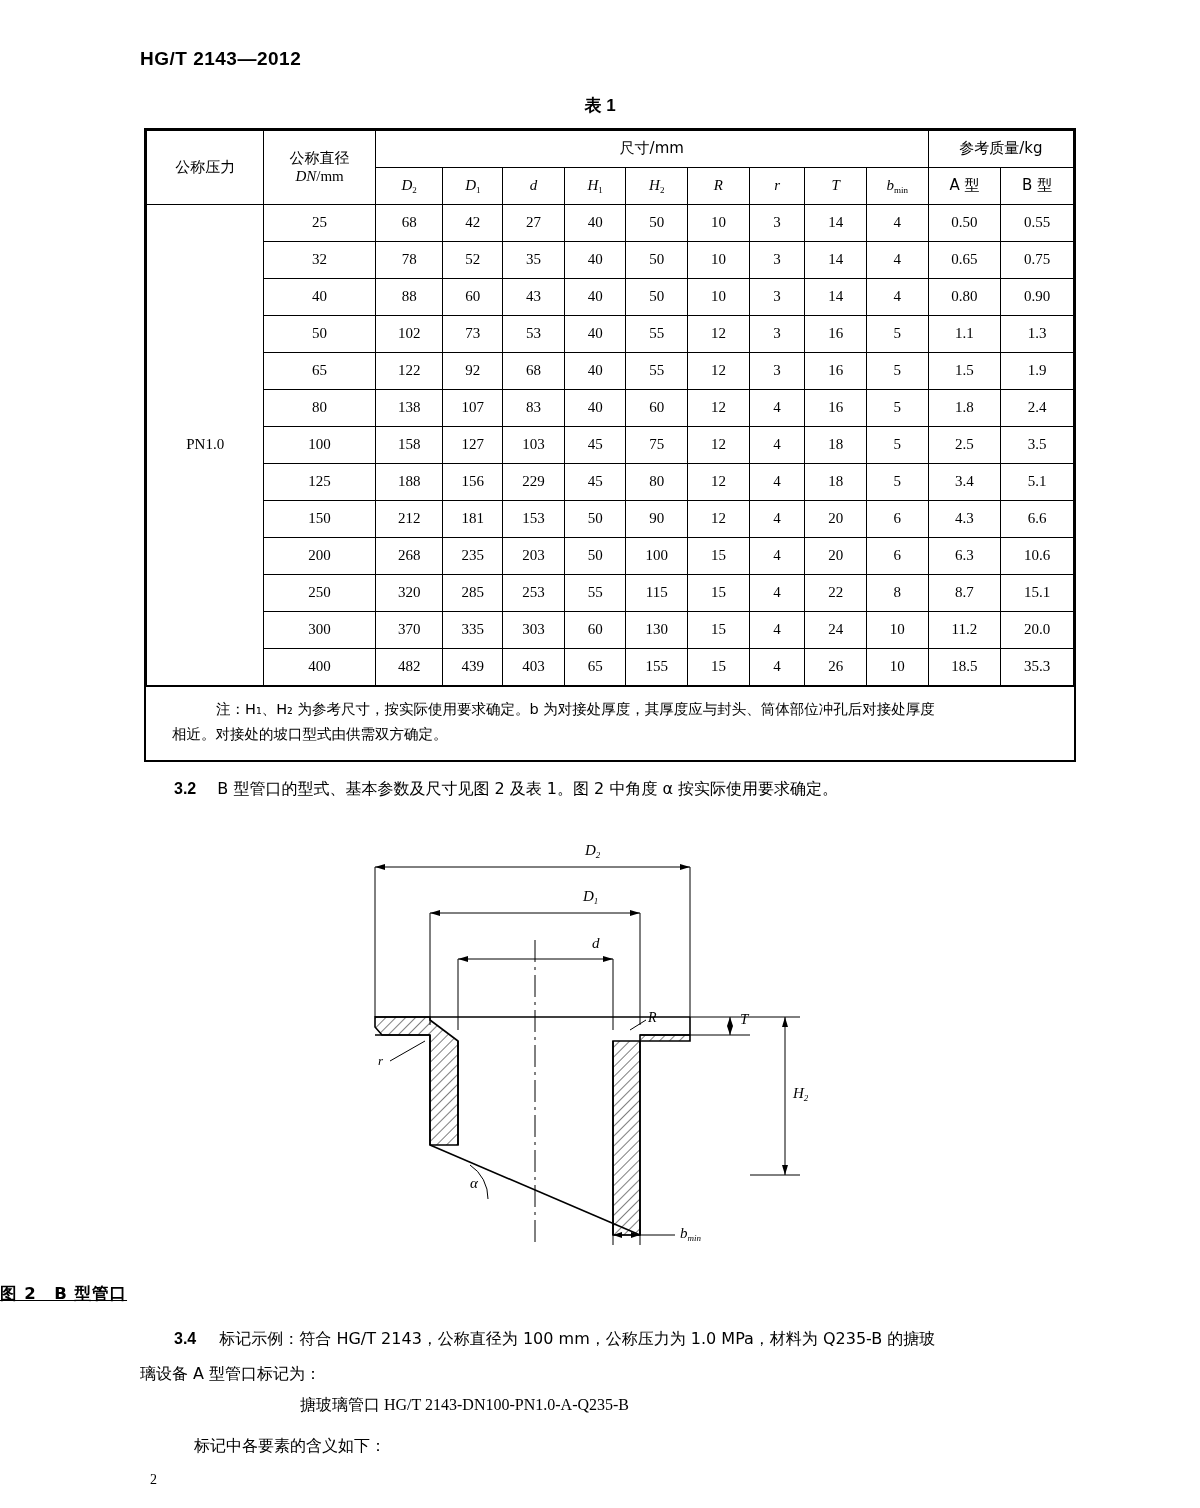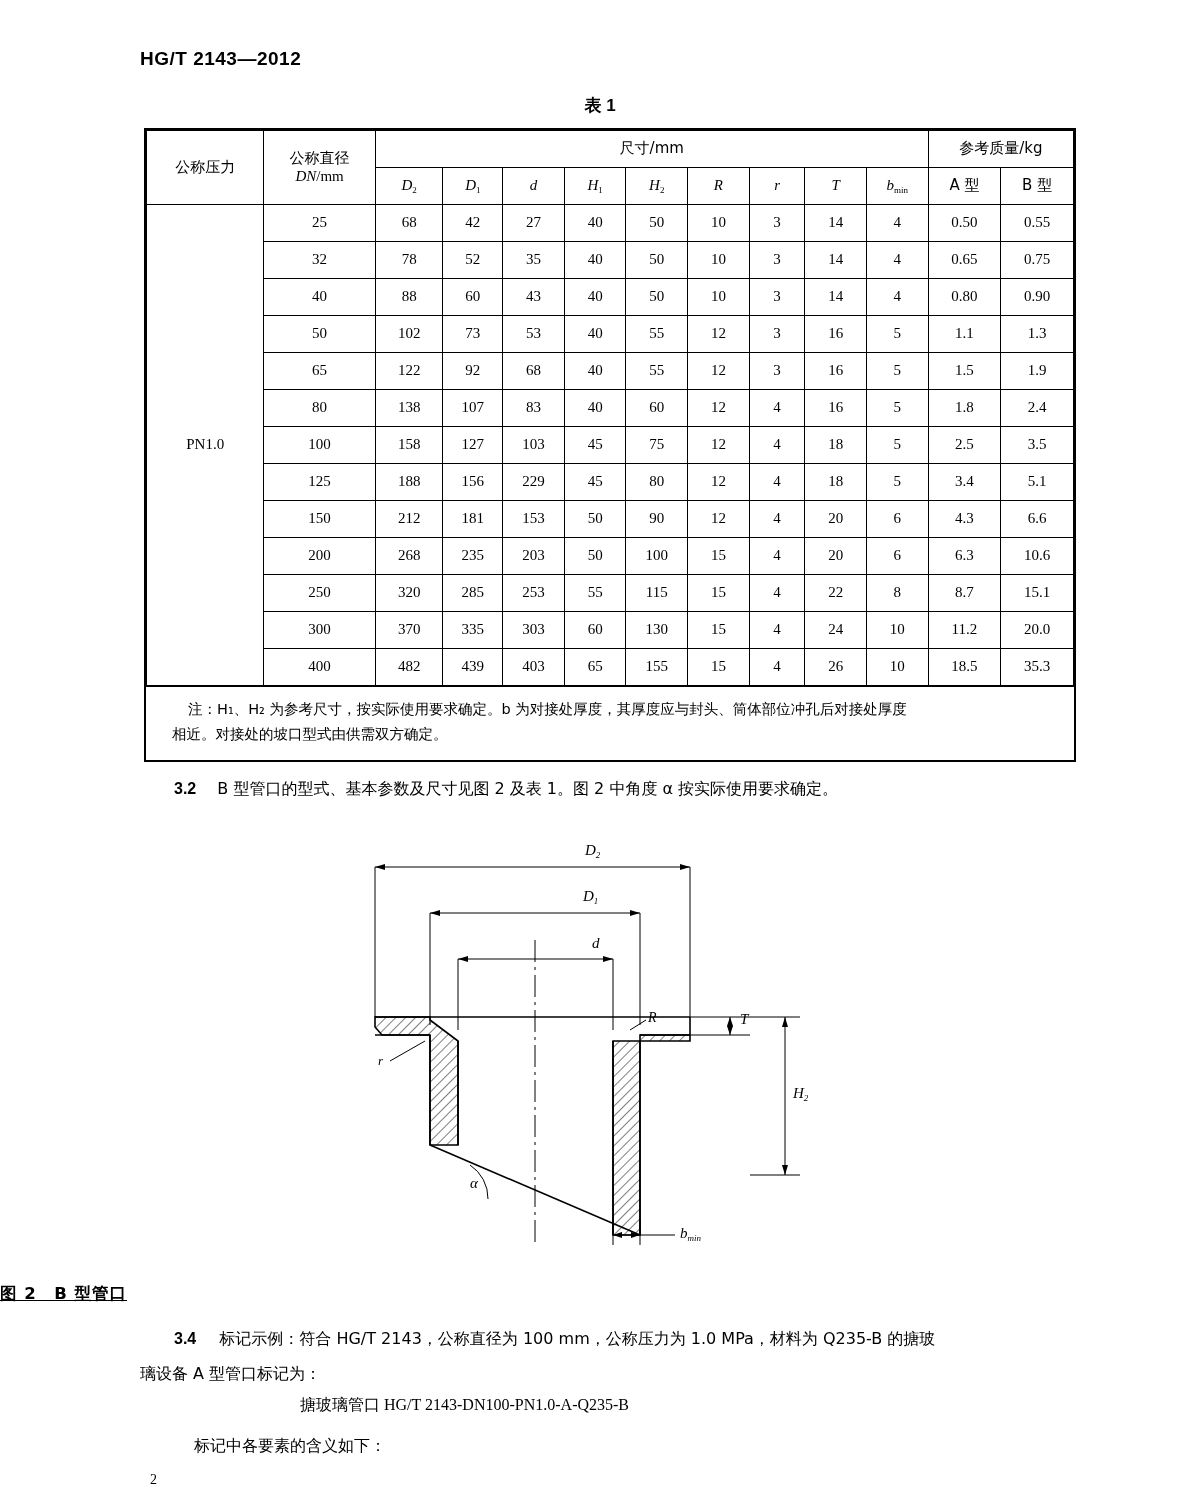--- a/index.html
+++ b/index.html
@@ -356,21 +356,21 @@
           <td>15</td>
           <td>4</td>
           <td>26</td>
           <td>10</td>
           <td>18.5</td>
           <td>35.3</td>
         </tr>
       </tbody>
     </table>
     <div class="note">
-      <span style="margin-left:16px">注：H₁、H₂ 为参考尺寸，按实际使用要求确定。b 为对接处厚度，其厚度应与封头、筒体部位冲孔后对接处厚度</span><br>
+      <span style="margin-left:44px">注：H₁、H₂ 为参考尺寸，按实际使用要求确定。b 为对接处厚度，其厚度应与封头、筒体部位冲孔后对接处厚度</span><br>
       <span>相近。对接处的坡口型式由供需双方确定。</span>
     </div>
   </div>
 
   <div class="para p32">
     <span class="num">3.2</span>
     <span style="margin-left:16px">B 型管口的型式、基本参数及尺寸见图 2 及表 1。图 2 中角度 α 按实际使用要求确定。</span>
   </div>
 
 

